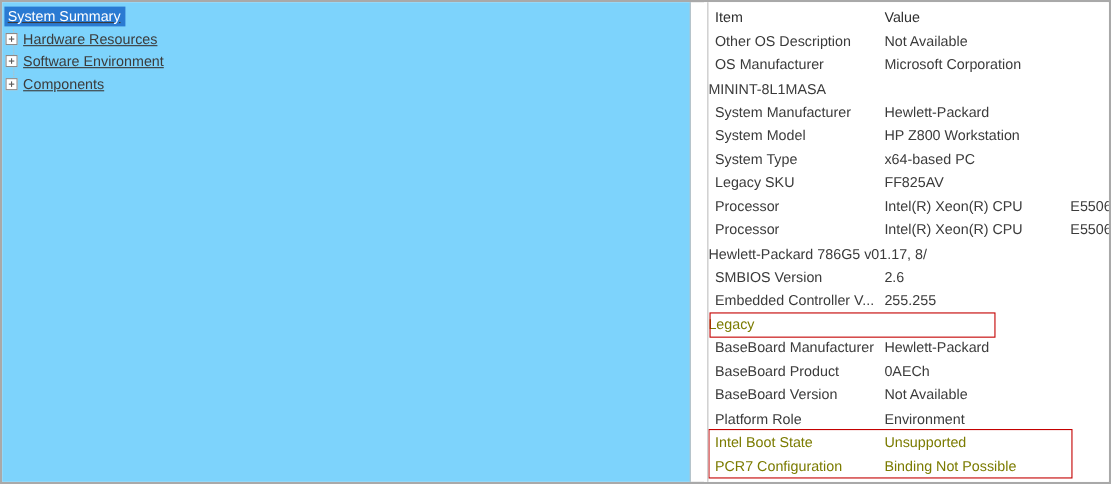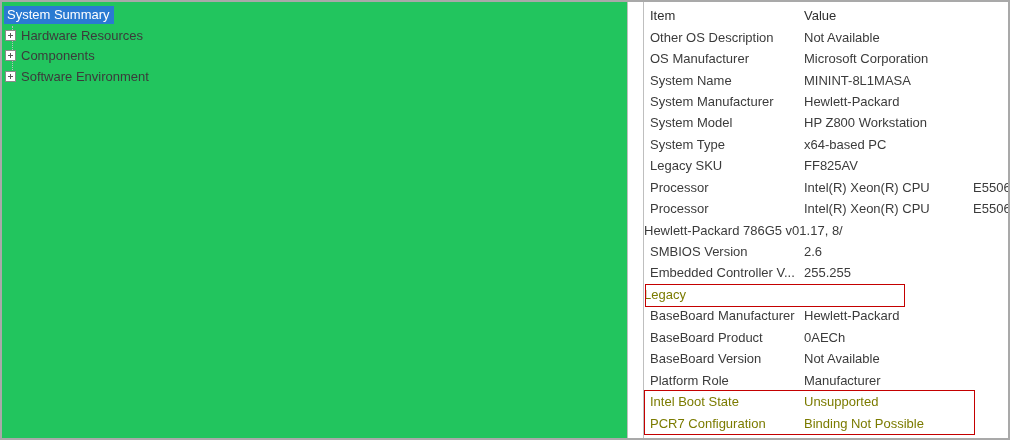--- a/index.html
+++ b/index.html
@@ -16,21 +16,21 @@
     width:1010px;height:440px;position:relative;background:#fff;
     font-family:"Liberation Sans","DejaVu Sans",sans-serif;
     font-size:13px;color:var(--text-color);
   }
   .window{position:absolute;inset:0;border:2px solid var(--window-border);background:#fff;}
 
   
   .left-pane{
     position:absolute;left:0;top:0;bottom:0;width:626px;
     border-right:1px solid var(--pane-border);
-    background:#22c55e;overflow:hidden;padding-top:2px;
+    background:#7dd3fc;overflow:hidden;padding-top:2px;text-decoration:underline;
   }
   .tree-connector{
     position:absolute;left:10px;top:24px;height:54px;width:0;
     border-left:1px dotted #bdbdbd;
   }
   .tree-selected-row{height:21px;display:flex;align-items:center;}
   .tree-selected{
     display:inline-block;margin-left:2px;padding:1px 4px 2px 3px;
     background:var(--selection-blue);color:#fff;white-space:nowrap;
     cursor:default;
@@ -83,26 +83,26 @@
       <span class="tree-selected">System Summary</span>
     </div>
 
     <div class="tree-item">
       <span class="plus-box"></span>
       <span class="tree-label">Hardware Resources</span>
     </div>
 
     <div class="tree-item">
       <span class="plus-box"></span>
-      <span class="tree-label">Components</span>
+      <span class="tree-label">Software Environment</span>
     </div>
 
     <div class="tree-item">
       <span class="plus-box"></span>
-      <span class="tree-label">Software Environment</span>
+      <span class="tree-label">Components</span>
     </div>
   </div>
 
   <div class="splitter"></div>
 
   <div class="right-pane">
 
     <div class="row header">
       <span class="cell-item">Item</span>
       <span class="cell-value">Value</span>
@@ -110,21 +110,20 @@
 
     <div class="row">
       <span class="cell-item">Other OS Description</span>
       <span class="cell-value">Not Available</span>
     </div>
     <div class="row">
       <span class="cell-item">OS Manufacturer</span>
       <span class="cell-value">Microsoft Corporation</span>
     </div>
     <div class="row">
-      <span class="cell-item">System Name</span>
       <span class="cell-value">MININT-8L1MASA</span>
     </div>
     <div class="row">
       <span class="cell-item">System Manufacturer</span>
       <span class="cell-value">Hewlett-Packard</span>
     </div>
     <div class="row">
       <span class="cell-item">System Model</span>
       <span class="cell-value">HP Z800 Workstation</span>
     </div>
@@ -165,21 +164,21 @@
     <div class="row">
       <span class="cell-item">BaseBoard Product</span>
       <span class="cell-value">0AECh</span>
     </div>
     <div class="row">
       <span class="cell-item">BaseBoard Version</span>
       <span class="cell-value">Not Available</span>
     </div>
     <div class="row">
       <span class="cell-item">Platform Role</span>
-      <span class="cell-value">Manufacturer</span>
+      <span class="cell-value">Environment</span>
     </div>
     <div class="row olive-all">
       <span class="cell-item">Intel Boot State</span>
       <span class="cell-value">Unsupported</span>
     </div>
     <div class="row olive-all">
       <span class="cell-item">PCR7 Configuration</span>
       <span class="cell-value">Binding Not Possible</span>
     </div>
 

